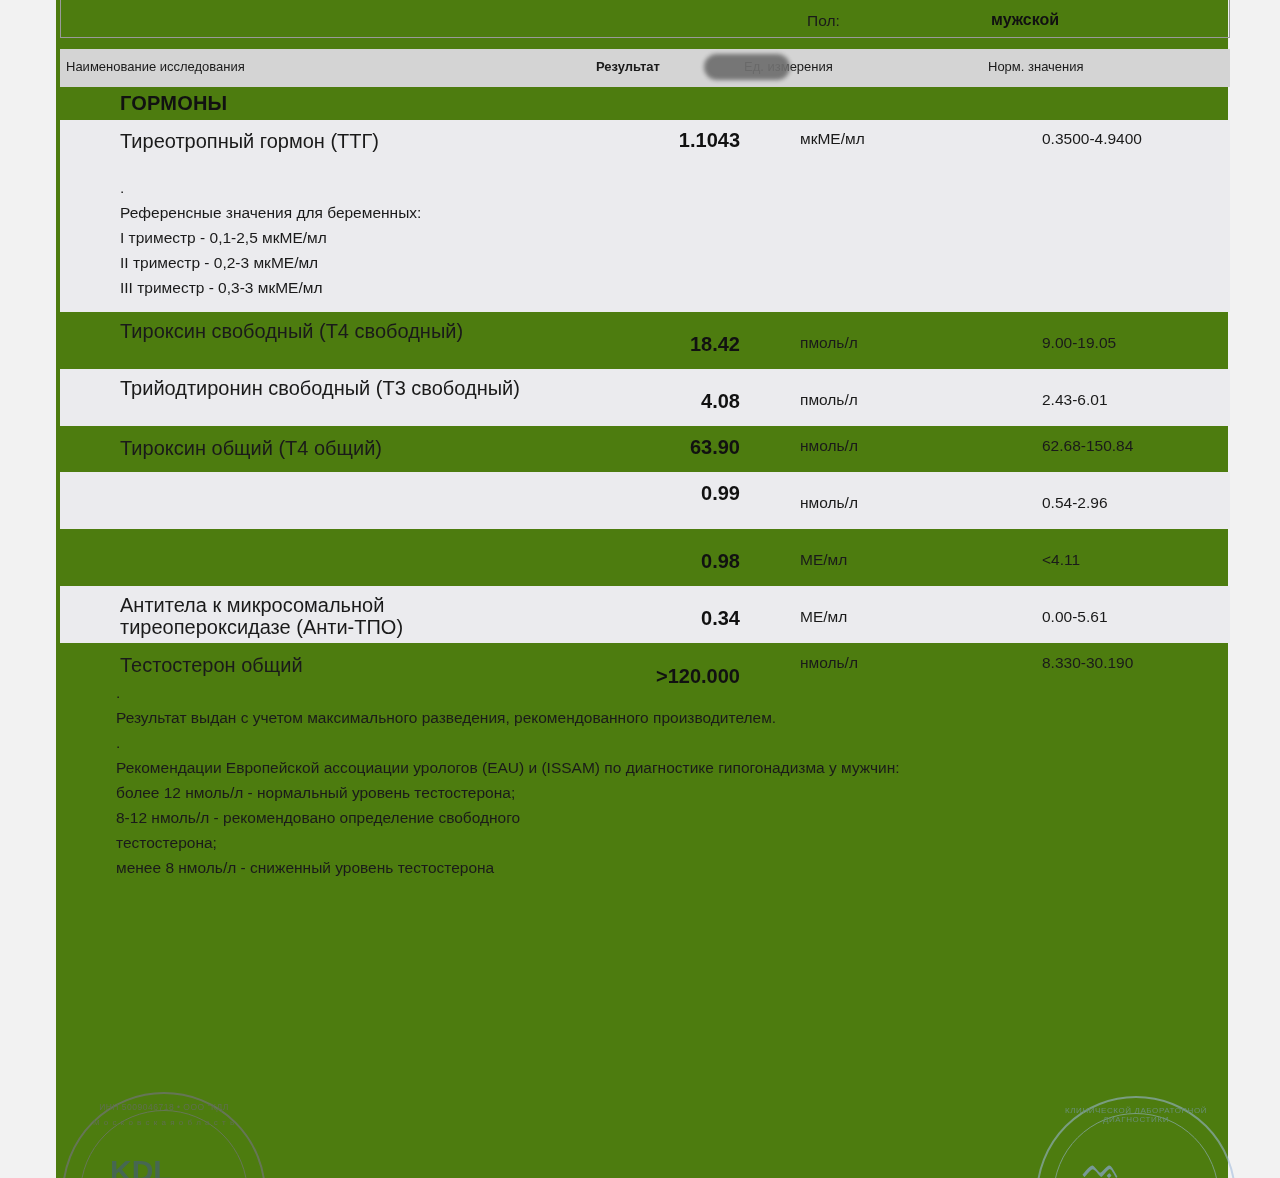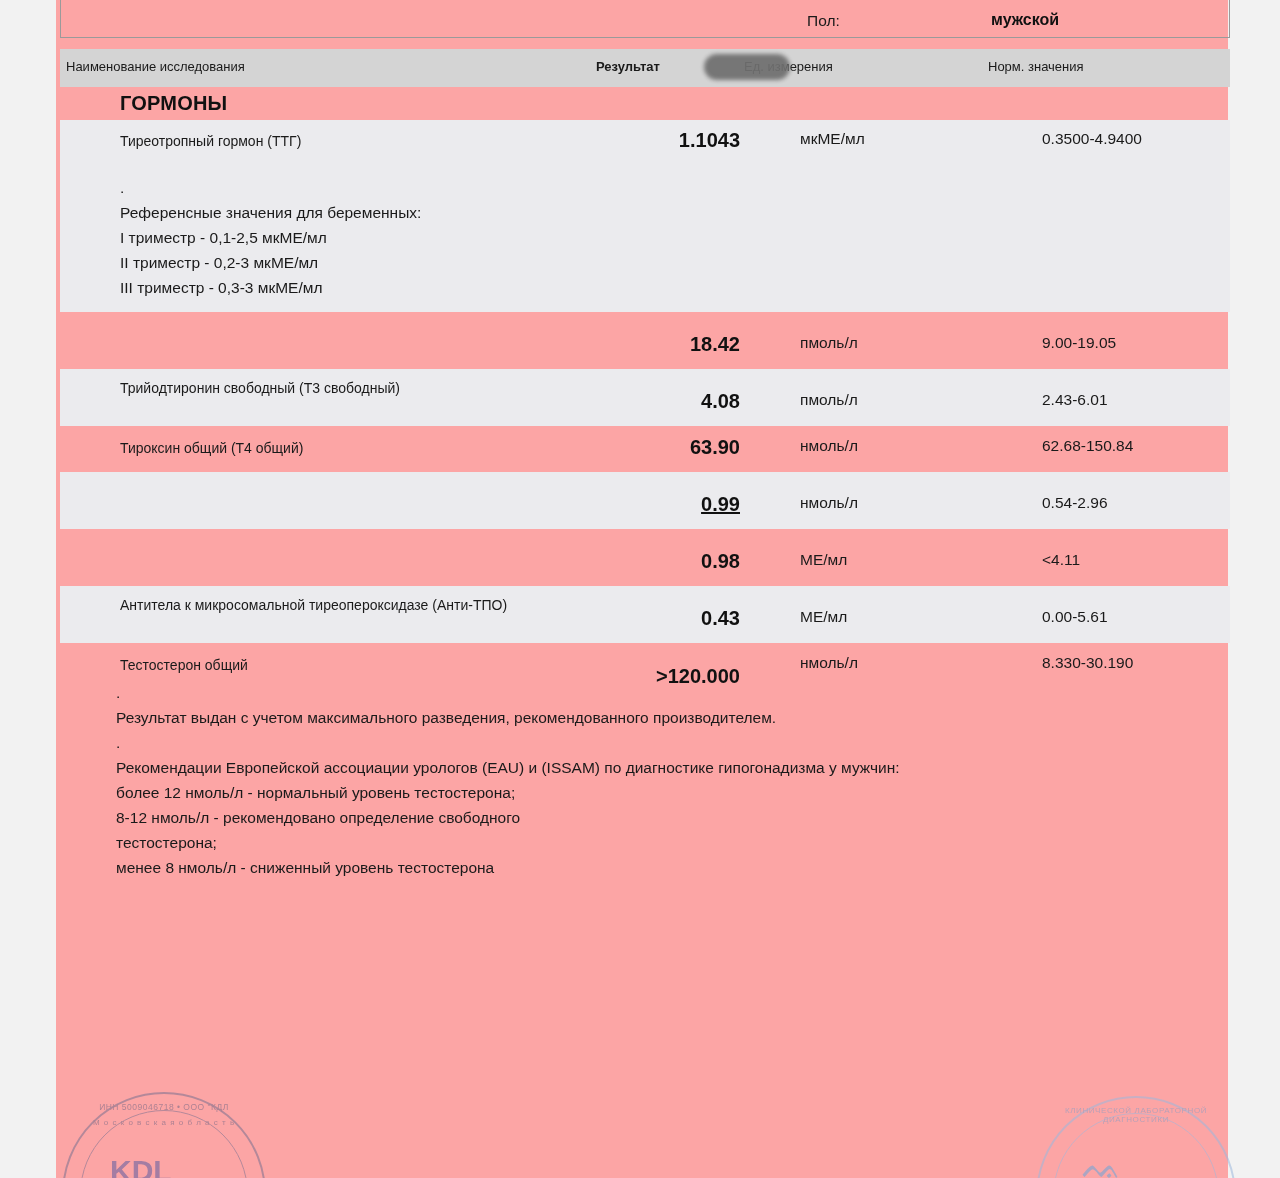--- a/index.html
+++ b/index.html
@@ -33,21 +33,21 @@
     position: absolute;
     right: 0; top: 0;
     width: 52px; height: 1178px;
     background: #f2f2f2;
   }
   .sheet {
     position: absolute;
     left: 56px; top: 0;
     width: 1172px;
     height: 1178px;
-    background: #fca5a5;
+    background: #4d7c0f;
   }
 
   
   .top-box {
     position: absolute;
     left: 4px; top: 0;
     width: 1170px;
     height: 38px;
     border-left: 1px solid #9a9a9a;
     border-right: 1px solid #9a9a9a;
@@ -121,21 +121,21 @@
   }
   .row {
     position: relative;
     width: 1170px;
     box-sizing: border-box;
   }
   .row.alt { background: #ebebee; }
   .row .c-name {
     position: absolute;
     left: 60px;
-    font-size: 14px;
+    font-size: 20px;
     line-height: 22px;
     color: #1a1a1a;
     width: 420px;
   }
   .row .c-res {
     position: absolute;
     left: 440px;
     width: 240px;
     text-align: right;
     font-size: 20px;
@@ -284,54 +284,55 @@
         <div class="c-unit" style="top:10px;">мкМЕ/мл</div>
         <div class="c-norm" style="top:10px;">0.3500-4.9400</div>
         <div class="note-block" style="top:55px;">.
 Референсные значения для беременных:
 I триместр - 0,1-2,5 мкМЕ/мл
 II триместр - 0,2-3 мкМЕ/мл
 III триместр - 0,3-3 мкМЕ/мл</div>
       </div>
 
       <div class="row" style="height:57px;">
+        <div class="c-name" style="top:8px;">Тироксин свободный (Т4 свободный)</div>
         <div class="c-res" style="top:21px;">18.42</div>
         <div class="c-unit" style="top:22px;">пмоль/л</div>
         <div class="c-norm" style="top:22px;">9.00-19.05</div>
       </div>
 
       <div class="row alt" style="height:57px;">
         <div class="c-name" style="top:8px;">Трийодтиронин свободный (Т3 свободный)</div>
         <div class="c-res" style="top:21px;">4.08</div>
         <div class="c-unit" style="top:22px;">пмоль/л</div>
         <div class="c-norm" style="top:22px;">2.43-6.01</div>
       </div>
 
       <div class="row" style="height:46px;">
         <div class="c-name" style="top:11px;">Тироксин общий (Т4 общий)</div>
         <div class="c-res" style="top:10px;">63.90</div>
         <div class="c-unit" style="top:11px;">нмоль/л</div>
         <div class="c-norm" style="top:11px;">62.68-150.84</div>
       </div>
 
       <div class="row alt" style="height:57px;">
-        <div class="c-res" style="top:21px;text-decoration:underline;">0.99</div>
+        <div class="c-res" style="top:10px;">0.99</div>
         <div class="c-unit" style="top:22px;">нмоль/л</div>
         <div class="c-norm" style="top:22px;">0.54-2.96</div>
       </div>
 
       <div class="row" style="height:57px;">
         <div class="c-res" style="top:21px;">0.98</div>
         <div class="c-unit" style="top:22px;">МЕ/мл</div>
         <div class="c-norm" style="top:22px;">&lt;4.11</div>
       </div>
 
       <div class="row alt" style="height:57px;">
         <div class="c-name" style="top:8px;">Антитела к микросомальной тиреопероксидазе (Анти-ТПО)</div>
-        <div class="c-res" style="top:21px;">0.43</div>
+        <div class="c-res" style="top:21px;">0.34</div>
         <div class="c-unit" style="top:22px;">МЕ/мл</div>
         <div class="c-norm" style="top:22px;">0.00-5.61</div>
       </div>
 
       <div class="row" style="height:46px;">
         <div class="c-name" style="top:11px;">Тестостерон общий</div>
         <div class="c-res" style="top:22px;">&gt;120.000</div>
         <div class="c-unit" style="top:11px;">нмоль/л</div>
         <div class="c-norm" style="top:11px;">8.330-30.190</div>
       </div>

